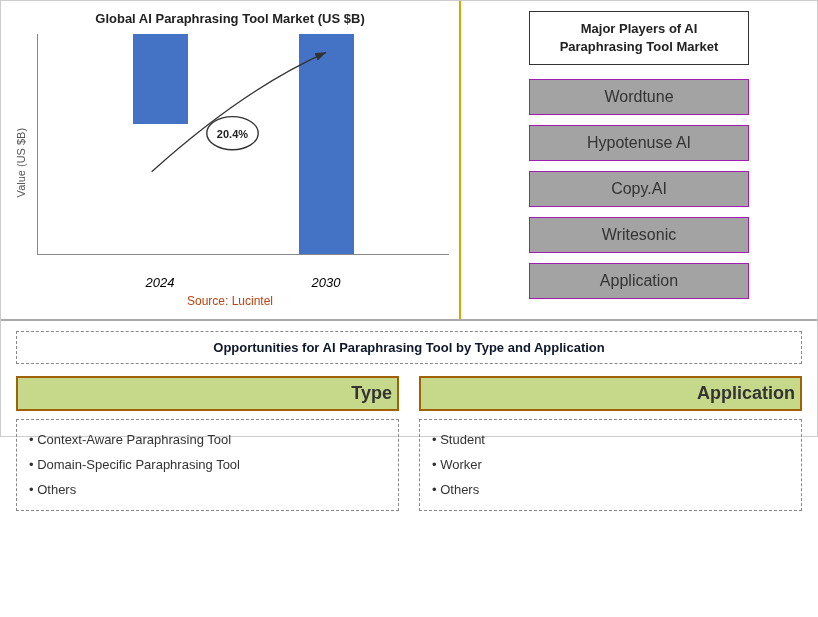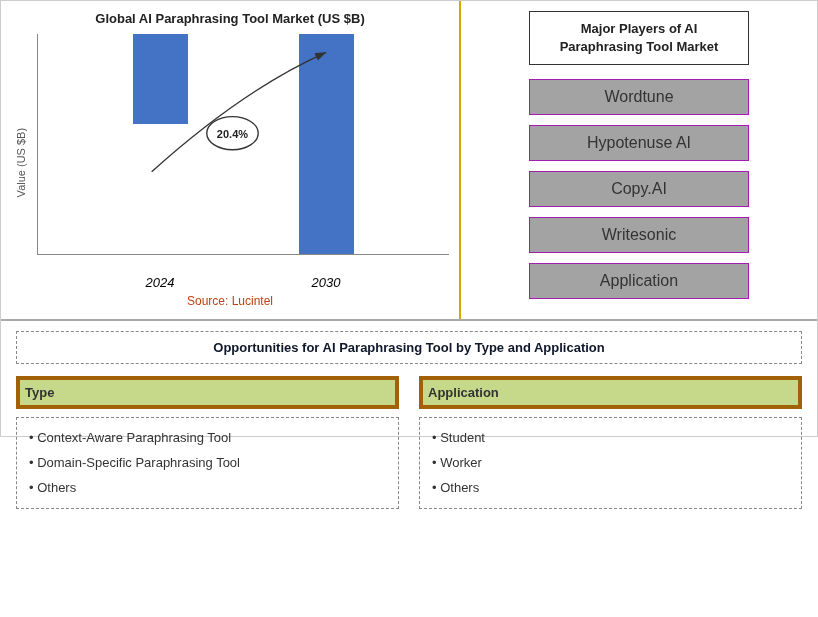--- a/index.html
+++ b/index.html
@@ -161,24 +161,24 @@
       display: flex;
       gap: 20px;
     }
 
     .opp-column {
       flex: 1;
     }
 
     .opp-column-header {
       background: #c6d98a;
-      border: 4px solid #a16207;
-      text-align: left;
-      font-weight: bold;
-      font-size: 13px;
+      border: 2px solid #a16207;
+      text-align: right;
+      font-weight: bold;
+      font-size: 18px;
       padding: 5px;
       margin-bottom: 8px;
       color: #333;
     }
 
     .opp-column-items {
       border: 1.5px dashed #888;
       padding: 8px 12px;
       font-size: 13px;
       color: #333;

